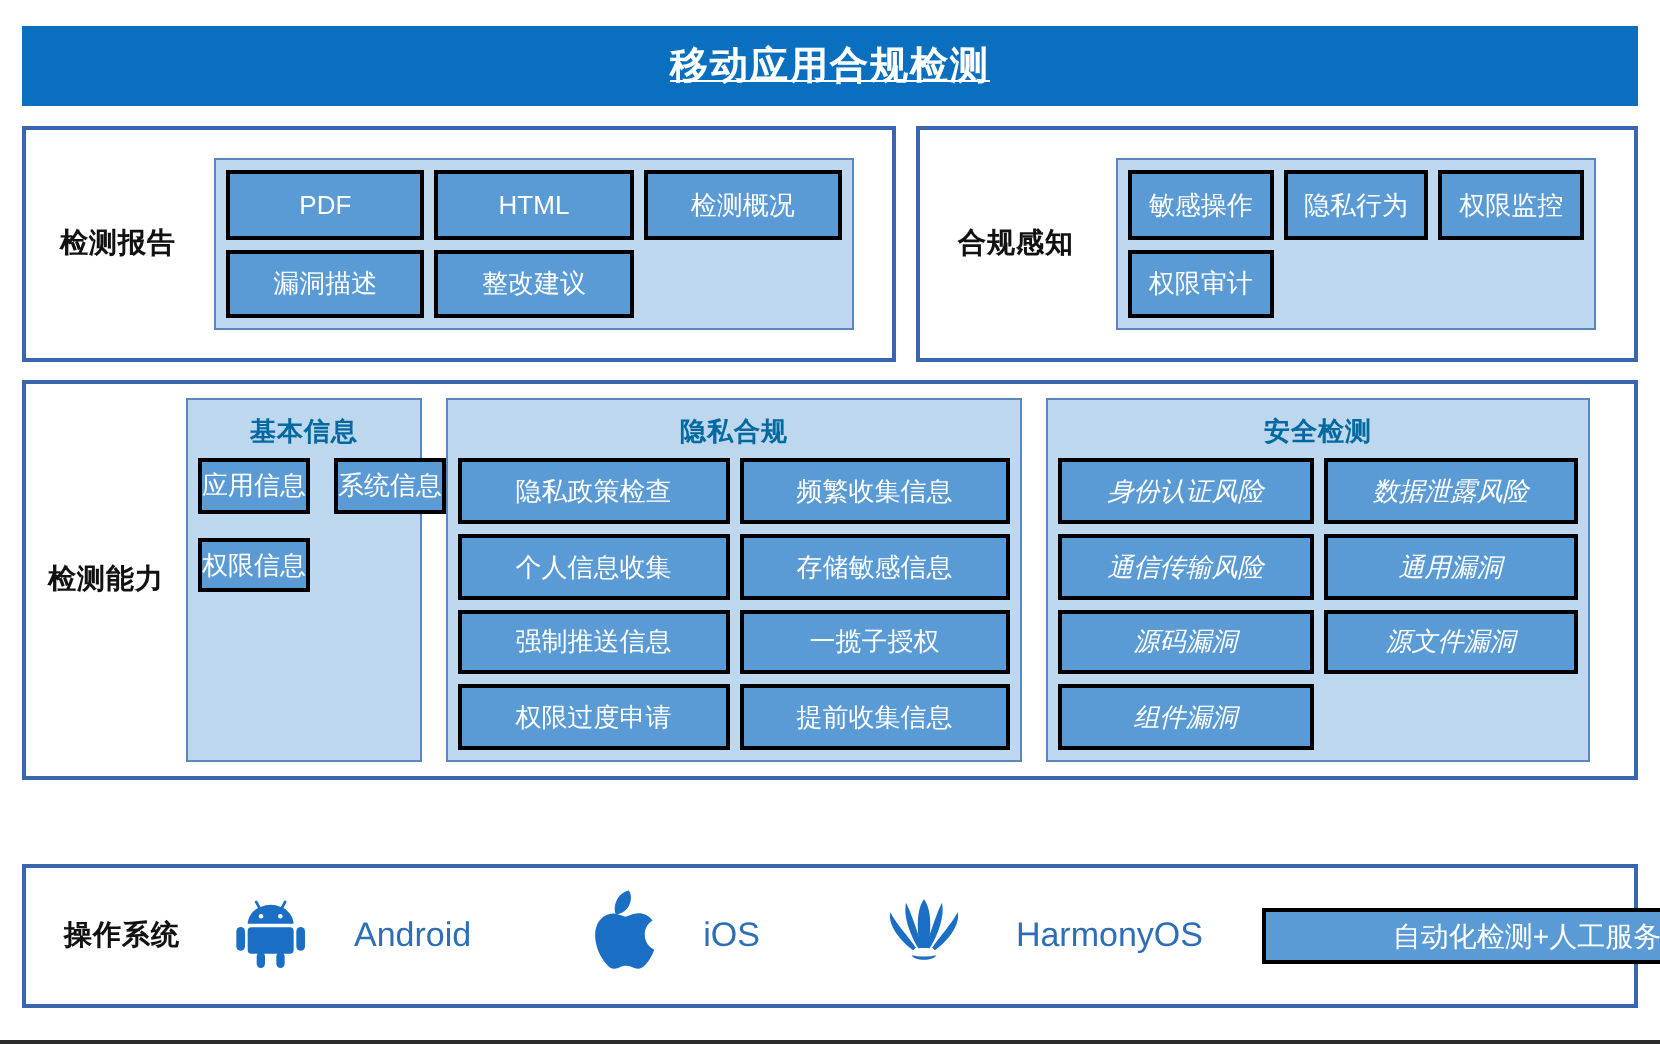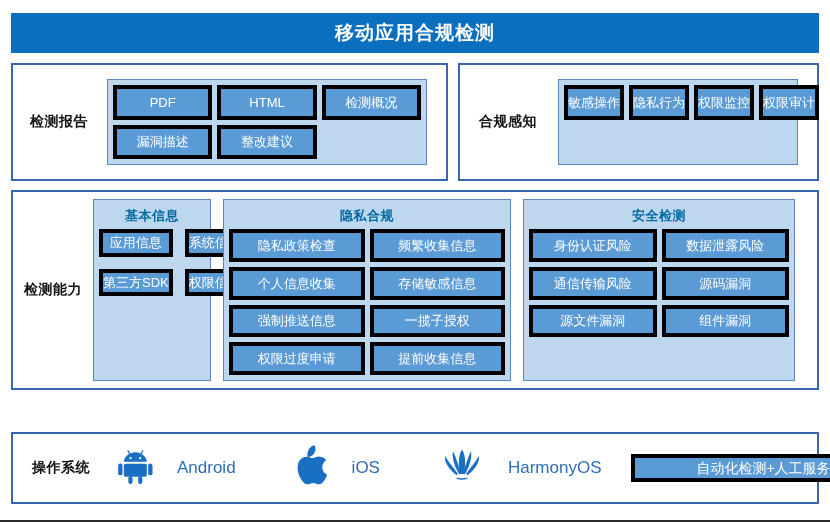--- a/index.html
+++ b/index.html
@@ -35,20 +35,21 @@
     background: #0b6fc0;
     display: flex;
     align-items: center;
     justify-content: center;
   }
   .title-bar .title-text {
     color: #ffffff;
     font-size: 19px;
     font-weight: bold;
     letter-spacing: 1px;
+    text-decoration: underline;
   }
 
   
   .section {
     position: absolute;
     box-sizing: border-box;
     background: #ffffff;
     border: 2px solid #3a66ad;
     display: flex;
     align-items: center;
@@ -82,21 +83,21 @@
   .panel-grid {
     display: grid;
     gap: 5px;
     flex: 1;
   }
 
   
   .chip {
     box-sizing: border-box;
     background: #5b9bd5;
-    border: 4px solid #000000;
+    border: 2px solid #000000;
     color: #ffffff;
     font-size: 13px;
     display: flex;
     align-items: center;
     justify-content: center;
     text-align: center;
     line-height: 1;
     white-space: nowrap;
   }
 
@@ -125,21 +126,21 @@
     width: 361px;
     height: 118px;
   }
   #sec-aware .section-label { width: 96px; }
   #sec-aware .panel {
     width: 240px;
     height: 86px;
     margin-left: 2px;
   }
   #sec-aware .panel-grid {
-    grid-template-columns: repeat(4, 1fr);
+    grid-template-columns: repeat(3, 1fr);
     grid-template-rows: repeat(2, 1fr);
   }
 
   
   #sec-capability {
     left: 11px;
     top: 190px;
     width: 808px;
     height: 200px;
     align-items: center;
@@ -148,37 +149,38 @@
   #sec-capability .cap-panels {
     display: flex;
     gap: 12px;
     align-items: stretch;
     height: 182px;
   }
   #cap-basic {
     width: 118px;
   }
   #cap-basic .panel-grid {
-    grid-template-columns: 1fr 1fr;
+    grid-template-columns: 1fr 1fr 1fr;
     grid-template-rows: repeat(4, 1fr);
     gap: 12px;
   }
   #cap-privacy {
     width: 288px;
   }
   #cap-privacy .panel-grid {
     grid-template-columns: repeat(2, 1fr);
     grid-template-rows: repeat(4, 1fr);
   }
   #cap-security {
     width: 272px;
   }
   #cap-security .panel-grid {
     grid-template-columns: repeat(2, 1fr);
     grid-template-rows: repeat(4, 1fr);
+    font-style: italic;
   }
 
   
   #sec-os {
     left: 11px;
     top: 432px;
     width: 808px;
     height: 72px;
   }
   #sec-os .section-label { width: 96px; }
@@ -269,20 +271,21 @@
           <div class="chip">提前收集信息</div>
         </div>
       </div>
 
       <div class="panel" id="cap-security">
         <div class="panel-heading">安全检测</div>
         <div class="panel-grid">
           <div class="chip">身份认证风险</div>
           <div class="chip">数据泄露风险</div>
           <div class="chip">通信传输风险</div>
+          <div class="chip">通用漏洞</div>
           <div class="chip">源码漏洞</div>
           <div class="chip">源文件漏洞</div>
           <div class="chip">组件漏洞</div>
         </div>
       </div>
 
     </div>
   </div>
 
   <div class="section" id="sec-os">

